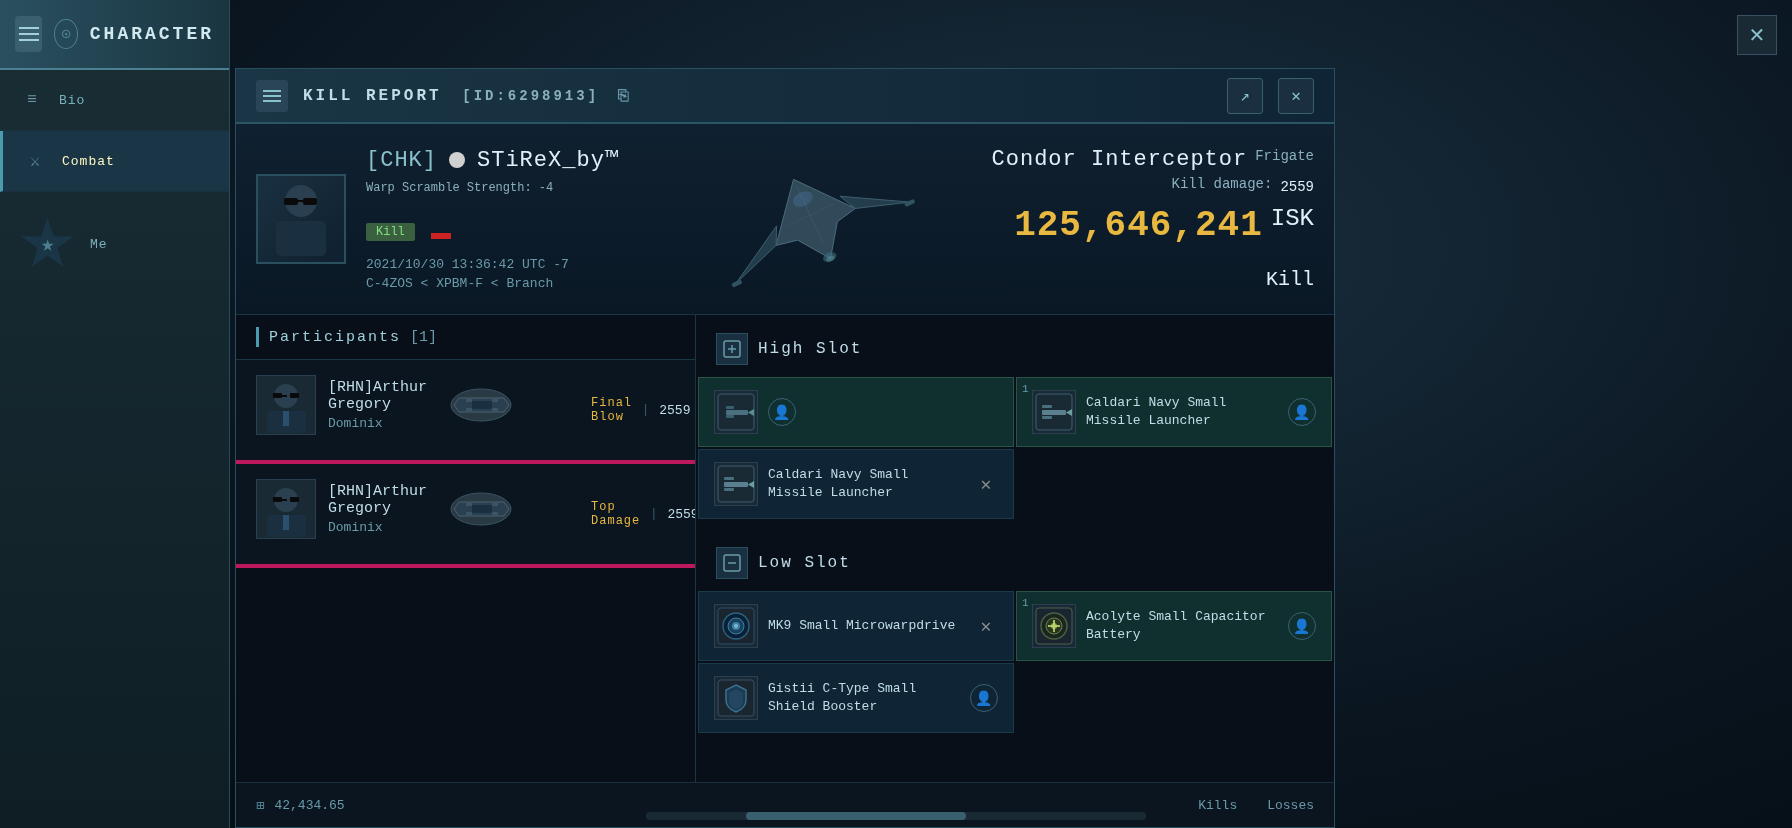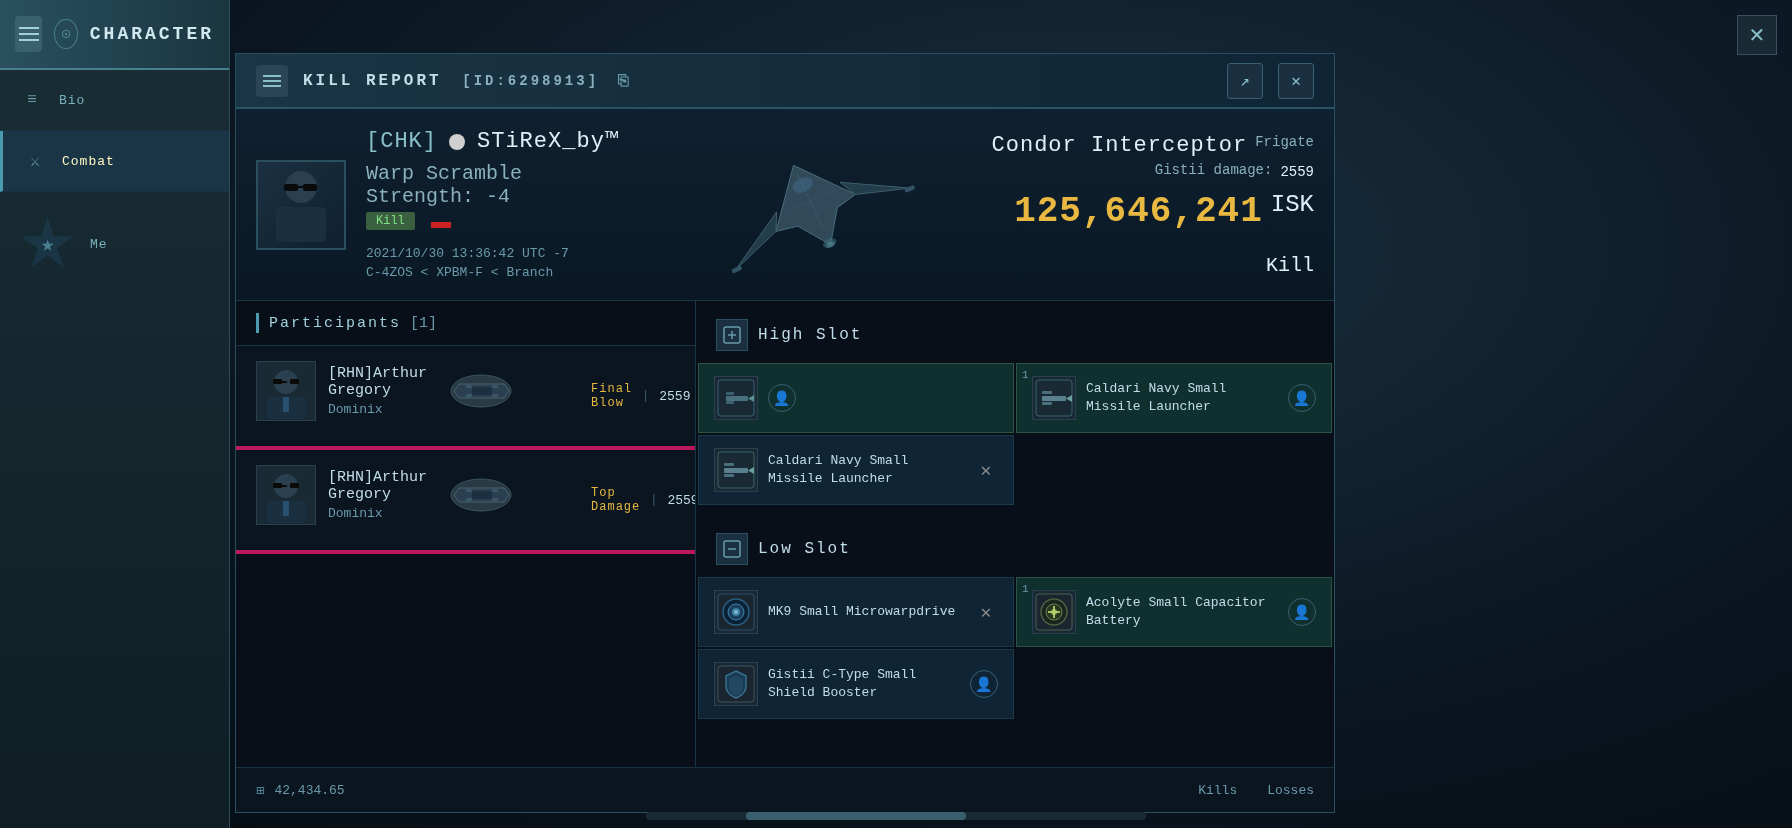--- a/index.html
+++ b/index.html
@@ -95,21 +95,21 @@
     .sidebar-item.active {
       background: #1a3545;
       border-left: 3px solid #4a9ab0;
     }
 
     .sidebar-item.active .sidebar-item-label { color: #fef9c3; }
 
     
     .main-panel {
       position: absolute;
-      top: 53px;
+      top: 68px;
       left: 235px;
       width: 1100px;
       height: 760px;
       background: rgba(8, 20, 28, 0.97);
       border: 1px solid #2a5060;
       display: flex;
       flex-direction: column;
     }
 
     
@@ -207,22 +207,22 @@
     }
 
     .pilot-name {
       color: #e0f0f8;
       font-size: 22px;
       letter-spacing: 1px;
     }
 
     .pilot-warp {
       color: #8ab0be;
-      font-size: 20px;
-      margin-bottom: 4px;
+      font-size: 12px;
+      margin-bottom: 28px;
     }
 
     .kill-badge {
       background: #3a6040;
       color: #80e080;
       padding: 2px 10px;
       font-size: 12px;
       border-radius: 2px;
       display: inline-block;
       margin-bottom: 8px;
@@ -680,21 +680,21 @@
         </g>
       </svg>
     </div>
 
     <div class="ship-stats">
       <div style="display:flex;align-items:flex-end;gap:8px;justify-content:flex-end;margin-bottom:4px;">
         <span class="ship-name">Condor Interceptor</span>
         <span class="ship-class">Frigate</span>
       </div>
       <div style="display:flex;align-items:center;gap:8px;justify-content:flex-end;margin-bottom:8px;">
-        <span class="total-damage-row">Gistii damage:</span>
+        <span class="total-damage-row">Kill damage:</span>
         <span class="total-damage-val">2559</span>
       </div>
       <div style="display:flex;align-items:flex-start;justify-content:flex-end;margin-bottom:22px;">
         <span class="isk-amount">125,646,241</span>
         <span class="isk-label">ISK</span>
       </div>
       <div style="text-align:right;">
         <span class="kill-label">Kill</span>
       </div>
     </div>

